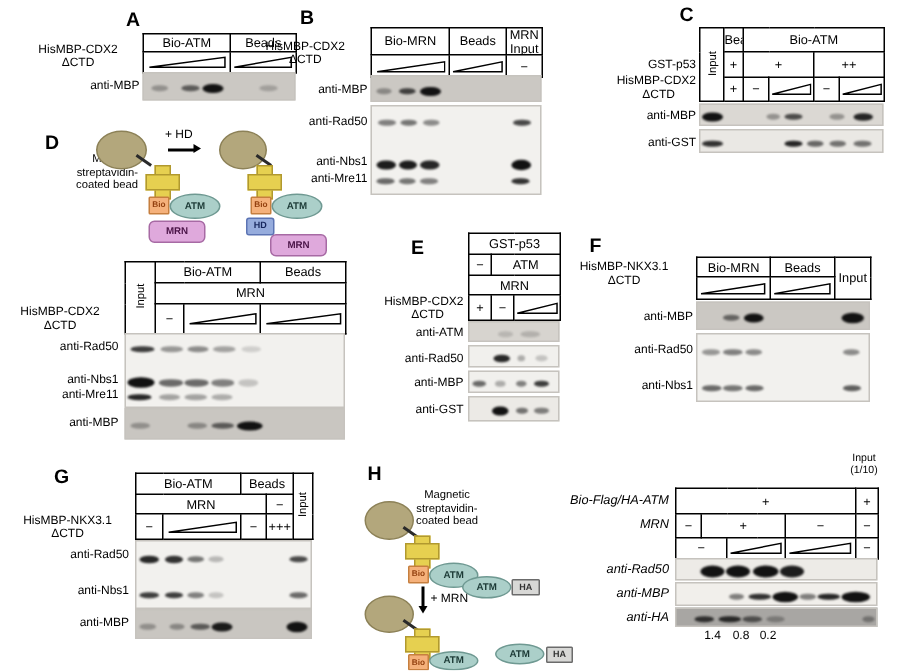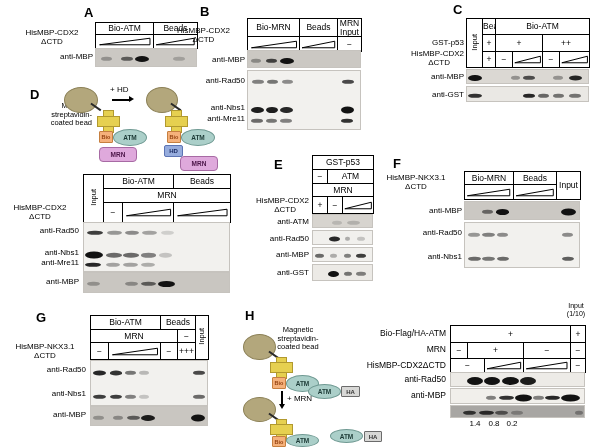--- a/index.html
+++ b/index.html
@@ -1,20 +1,20 @@
 <!DOCTYPE html>
 <html><head>
 <meta charset="utf-8">
 <style>
   html,body{margin:0;padding:0;background:#fff;}
   .fig{position:relative;width:600px;height:447px;background:#fff;font-family:"Liberation Sans",sans-serif;color:#000;overflow:hidden;}
   .abs{position:absolute;}
   .plabel{font-size:13px;font-weight:bold;}
   .lab{font-size:8px;line-height:9px;white-space:nowrap;}
-  .lab9{font-size:8.5px;line-height:9.5px;}
+  .lab9{font-size:8.5px;line-height:9.5px;font-style:italic;}
   .r{text-align:right;}
   .c{text-align:center;}
   table.gel{position:absolute;border-collapse:collapse;table-layout:fixed;}
   table.gel td{border:1px solid #000;padding:0;margin:0;text-align:center;vertical-align:middle;font-size:8.5px;line-height:1;background:#fff;overflow:hidden;}
   td.tiny{font-size:5px;}
   td.small{font-size:6px;line-height:6px;}
   td.small7{font-size:7px;}
   td.small6{font-size:6.5px;}
   .vtext{writing-mode:vertical-rl;transform:rotate(180deg);font-size:7.5px;display:inline-block;}
   .trisvg{display:block;width:94%;height:9px;margin:0 auto;}
@@ -537,23 +537,23 @@
   <div class="tag habox" style="left:364px;top:431px;width:18px;height:11px">
       <span>HA</span>
     </div>
 
   <div class="abs c" style="left:556px;top:302px;width:40px;font-size:7px;line-height:8px">
     <span>Input</span><br>
     <span>(1/10)</span>
   </div>
   <div class="abs lab9 r" style="left:328px;top:329px;width:118px">Bio-Flag/HA-ATM</div>
   <div class="abs lab9 r" style="left:328px;top:345px;width:118px">MRN</div>
-  <div class="abs lab9 r" style="left:328px;top:361px;width:118px">HisMBP-CDX2ΔCTD</div>
   <div class="abs lab9 r" style="left:328px;top:375px;width:118px">anti-Rad50</div>
   <div class="abs lab9 r" style="left:328px;top:391px;width:118px">anti-MBP</div>
+  <div class="abs lab9 r" style="left:328px;top:407px;width:118px">anti-HA</div>
   <table class="gel" style="left:450px;top:325px;width:135px">
     <colgroup>
         <col style="width:17px">
         <col style="width:17px">
         <col style="width:20px">
         <col style="width:19px">
         <col style="width:24px">
         <col style="width:23px">
         <col style="width:15px">
       </colgroup>

